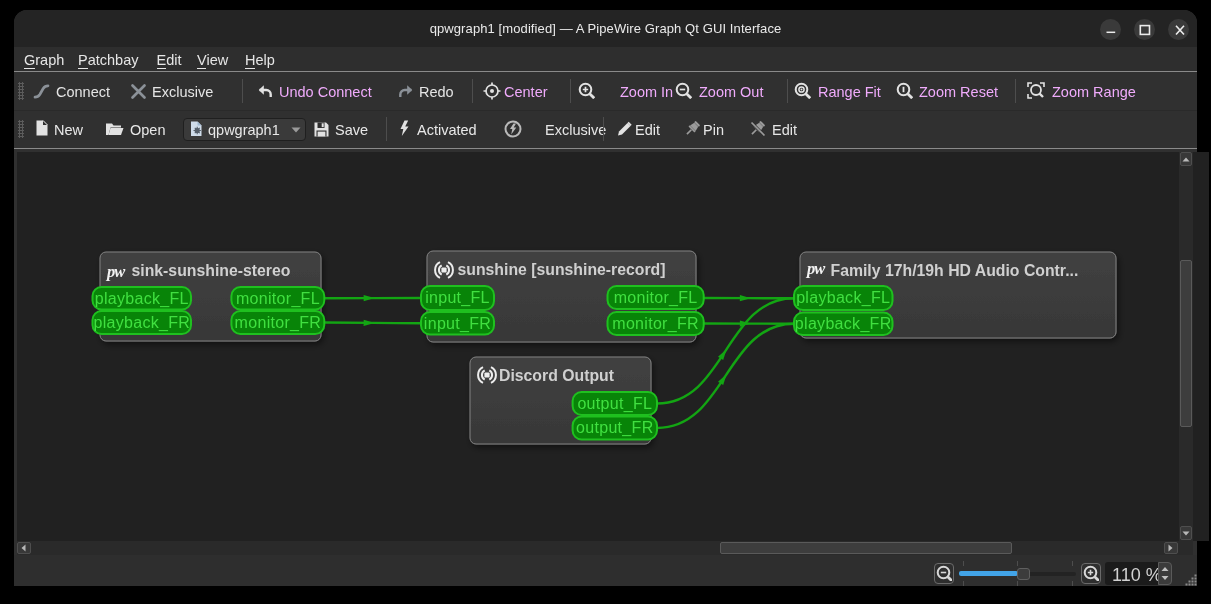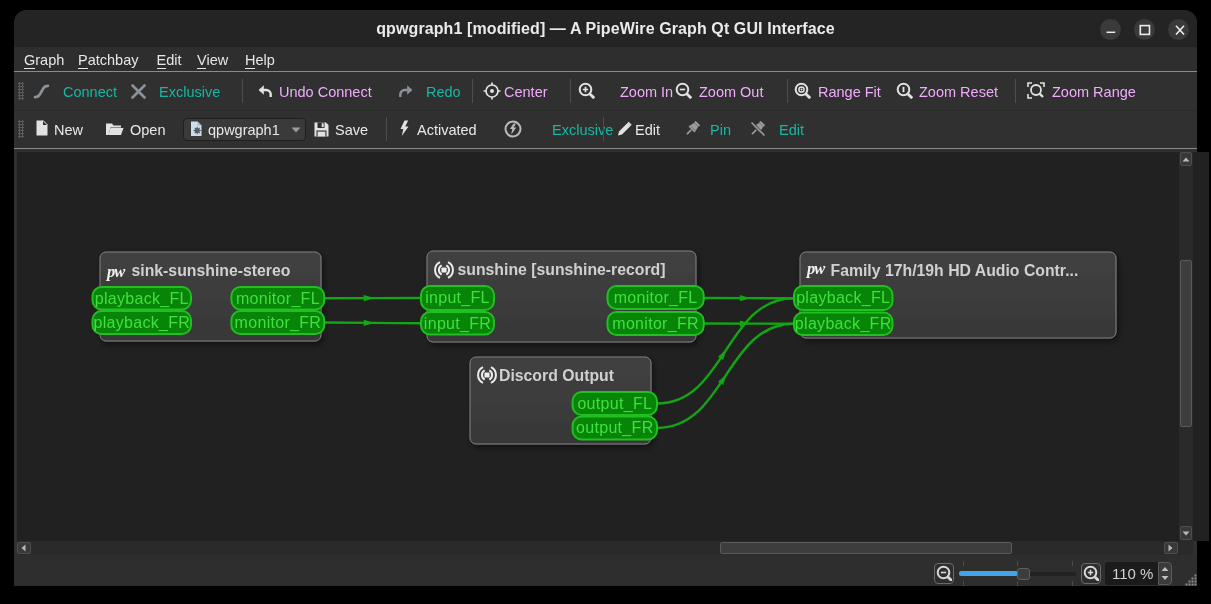--- a/index.html
+++ b/index.html
@@ -1,30 +1,30 @@
 <!DOCTYPE html>
 <html><head><meta charset="utf-8"><style>
 * { margin:0; padding:0; box-sizing:border-box; }
 html,body { width:1211px; height:604px; background:#000; overflow:hidden;
   font-family:"Liberation Sans", sans-serif; }
 .abs { position:absolute; }
 .tbtext { position:absolute; font-size:14.5px; color:#f0abfc; top:84px; }
 .tbtext2 { position:absolute; font-size:14.5px; color:#e8e8e8; top:122px; }
-.dis { color:#14b8a6;margin-left:7px; }
+.dis { color:#e5e5e5; }
 .sep1 { position:absolute; width:1px; height:24px; background:#4d4d4d; top:79px; }
 .sep2 { position:absolute; width:1px; height:24px; background:#4d4d4d; top:117px; }
 .handle { position:absolute; width:6px; height:18px;
   background-image:radial-gradient(#5c5c5c 1.05px, transparent 1.1px);
   background-size:3px 3px; }
 .mitem { position:absolute; font-size:14.5px; color:#e6e6e6; top:52px; }
 .mitem u { text-decoration:none; border-bottom:1.5px solid #e6e6e6; padding-bottom:0px; }
 </style></head><body>
 <div class="abs" style="left:14px;top:10px;width:1183px;height:576px;background:#303030;border-radius:13px 13px 2px 2px"></div>
 <div class="abs" style="left:14px;top:10px;width:1183px;height:37px;background:#242424;border-radius:13px 13px 0 0"></div>
-<div class="abs" style="left:14px;top:10px;width:1183px;height:37px;line-height:37px;text-align:center;font-size:16px;font-weight:bold;color:#eaeaea;letter-spacing:0.1px">qpwgraph1 [modified] — A PipeWire Graph Qt GUI Interface</div>
+<div class="abs" style="left:14px;top:10px;width:1183px;height:37px;line-height:37px;text-align:center;font-size:13px;font-weight:normal;color:#eaeaea;letter-spacing:0.1px">qpwgraph1 [modified] — A PipeWire Graph Qt GUI Interface</div>
 <div class="abs" style="left:1100.0px;top:19px;width:21px;height:21px;border-radius:50%;background:#3a3a3a"></div>
 <div class="abs" style="left:1134.0px;top:19px;width:21px;height:21px;border-radius:50%;background:#3a3a3a"></div>
 <div class="abs" style="left:1168.0px;top:19px;width:21px;height:21px;border-radius:50%;background:#3a3a3a"></div>
 <svg width="1211" height="604" viewBox="0 0 1211 604" class="abs" style="left:0;top:0;pointer-events:none">
     <path d="M1106.5 32.3 H1115.2" stroke="#ececec" stroke-width="1.5"></path>
     <rect x="1140.3" y="25.6" width="9.2" height="8.8" fill="none" stroke="#ececec" stroke-width="1.6"></rect>
     <path d="M1176 25.7 L1184 34.5 M1184 25.7 L1176 34.5" stroke="#ececec" stroke-width="1.6"></path>
   </svg>
 <div class="abs" style="left:14px;top:47px;width:1183px;height:24px;background:#2e2e2e"></div>
 <div class="mitem" style="left:24px"><u>G</u>raph</div>
@@ -271,21 +271,21 @@
 <div class="abs" style="left:959px;top:572px;width:117px;height:4px;background:#232323;border-radius:2px"></div>
 <div class="abs" style="left:959px;top:571px;width:59px;height:5px;background:#42a4e8;border-radius:2px"></div>
 <div class="abs" style="left:1017px;top:568px;width:13px;height:12px;background:#3c3c3c;border:1px solid #5f5f5f;border-radius:3px"></div>
 <div class="abs" style="left:1081px;top:563px;width:20px;height:21px;border:1px solid #6a6a6a;border-radius:4px"></div>
 <svg width="16" height="16" viewBox="0 0 16 16" style="position:absolute;left:1083px;top:565px">
     <circle cx="7.5" cy="7.5" r="5.8" fill="none" stroke="#d8d8d8" stroke-width="2"></circle>
     <path d="M11.7 11.7 L16.2 16.2" stroke="#d8d8d8" stroke-width="2.8"></path>
     <path d="M7.5 4.8 V10.2 M4.8 7.5 H10.2" stroke="#d8d8d8" stroke-width="1.6"></path>
   </svg>
 <div class="abs" style="left:1105px;top:562px;width:53px;height:23px;background:#1b1b1b;border-radius:3px 0 0 3px"></div>
-<div class="abs" style="left:1112px;top:565px;font-size:15px;color:#d2d2d2">110 %</div>
+<div class="abs" style="left:1112px;top:565px;font-size:18px;color:#d2d2d2">110 %</div>
 <div class="abs" style="left:1158px;top:562px;width:14px;height:23px;background:#3b3b3b;border:1px solid #5a5a5a;border-radius:0 4px 4px 0"></div>
 <svg width="10" height="17" viewBox="0 0 10 17" class="abs" style="left:1160px;top:565px">
     <path d="M1.5 6 L5 2 L8.5 6 Z" fill="#c0c0c0"></path>
     <path d="M1.5 11 L5 15 L8.5 11 Z" fill="#c0c0c0"></path>
   </svg>
 <svg width="14" height="14" viewBox="0 0 14 14" class="abs" style="left:1185px;top:574px">
     <rect x="9.5" y="0.5" width="2" height="2" fill="#8a8a8a"></rect>
     <rect x="6.5" y="3.5" width="2" height="2" fill="#8a8a8a"></rect>
     <rect x="9.5" y="3.5" width="2" height="2" fill="#8a8a8a"></rect>
     <rect x="3.5" y="6.5" width="2" height="2" fill="#8a8a8a"></rect>

